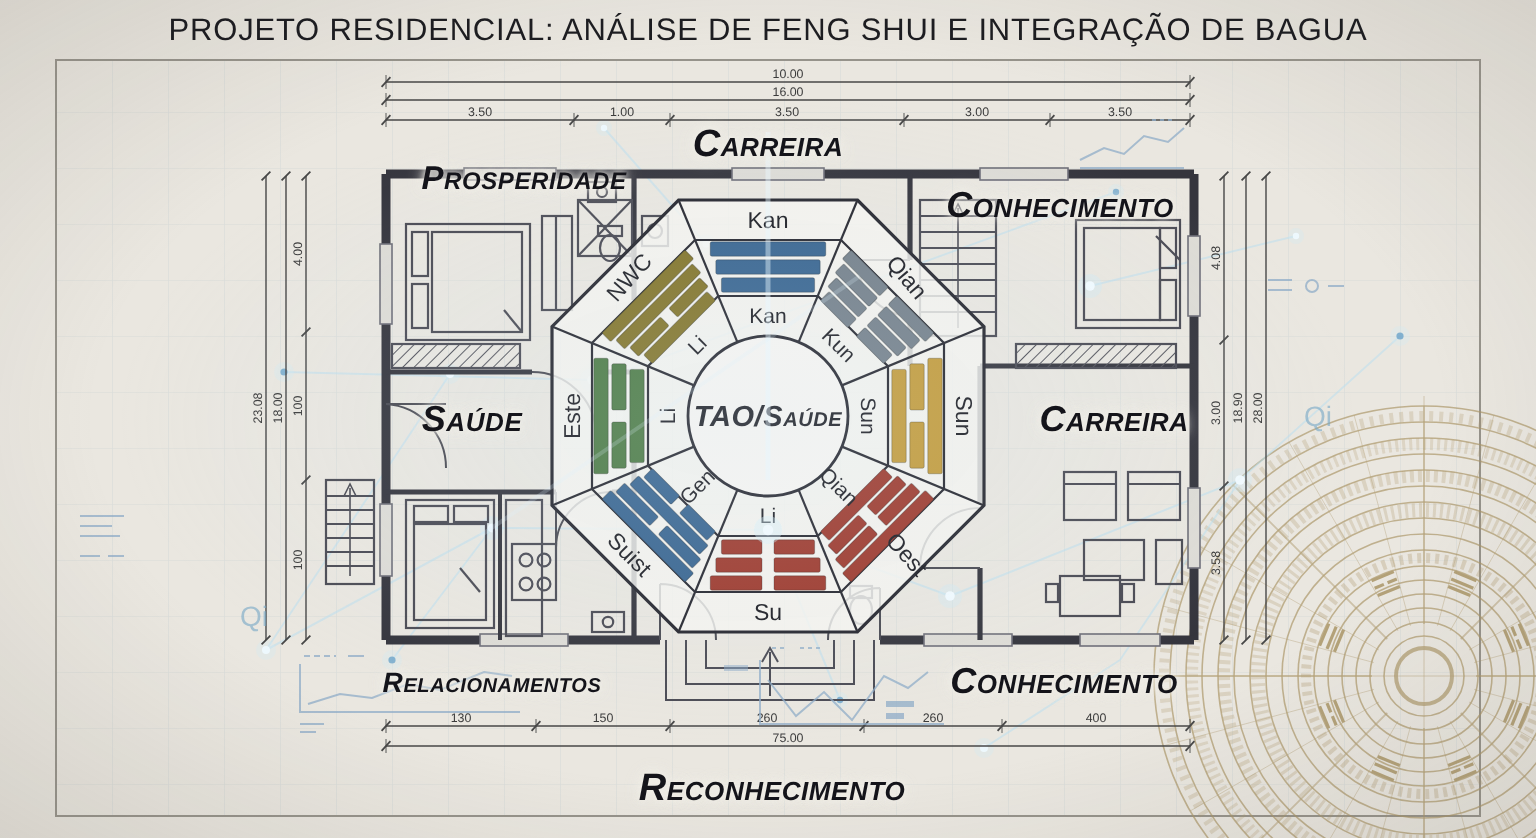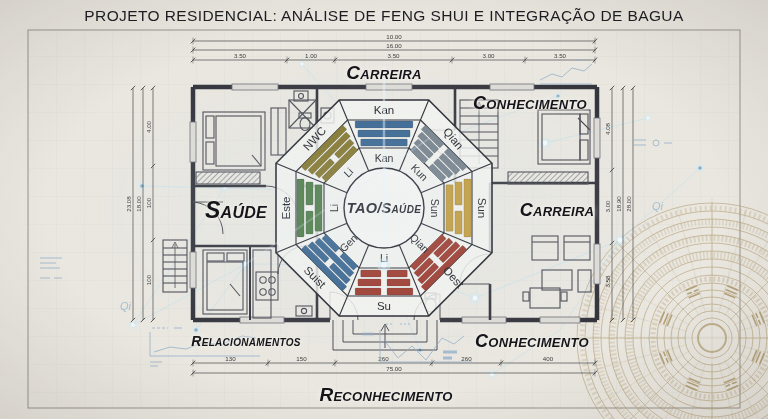--- a/index.html
+++ b/index.html
@@ -8,21 +8,21 @@
   svg.scene{position:absolute;left:0;top:0;z-index:0}
   .vignette{position:absolute;inset:0;z-index:1;pointer-events:none;
     background:
       radial-gradient(ellipse at 48% 50%, rgba(205,228,244,.20) 0%, rgba(205,228,244,0) 55%),
       radial-gradient(ellipse at 50% 50%, rgba(0,0,0,0) 62%, rgba(110,104,92,.16) 100%);}
   .title{position:absolute;top:7px;left:0;width:100%;text-align:center;font-size:15.5px;
     letter-spacing:.4px;color:#1d1d21;z-index:2;white-space:nowrap}
   .plan-label{position:absolute;transform:translate(-50%,-50%);font-style:italic;font-variant:small-caps;
     font-weight:600;color:#14141a;z-index:2;white-space:nowrap;letter-spacing:.3px;
     text-shadow:0 0 3px rgba(240,238,231,.95),0 0 6px rgba(240,238,231,.85),0 0 10px rgba(240,238,231,.6)}
-  .qi{position:absolute;font-style:italic;color:rgba(120,168,198,.62);font-size:11px;z-index:1}
+  .qi{position:absolute;color:rgba(120,168,198,.62);font-size:14px;z-index:1}
 </style>
 </head>
 <body>
 
 <div class="sheet">
 
 <svg class="scene" width="768" height="419" viewBox="0 0 768 419">
   <defs>
     <pattern id="grid" width="28" height="28" patternUnits="userSpaceOnUse">
       <path d="M28,0 L0,0 0,28" fill="none" stroke="#b7c4cc" stroke-width="0.6" opacity="0.35"></path>
@@ -597,22 +597,23 @@
     <circle cx="384" cy="265" r="7" fill="#d8f0fb" opacity="0.4"></circle>
         <circle cx="384" cy="265" r="2.6" fill="#f4fcff" opacity="0.95"></circle>
   </g>
 </svg>
 
 <div class="vignette"></div>
 
 <div class="title">PROJETO RESIDENCIAL: ANÁLISE DE FENG SHUI E INTEGRAÇÃO DE BAGUA</div>
 
 <div class="plan-label" style="left:384px;top:73px;font-size:19px">Carreira</div>
+<div class="plan-label" style="left:262px;top:90px;font-size:16.5px">Prosperidade</div>
 <div class="plan-label" style="left:530px;top:103px;font-size:18px">Conhecimento</div>
-<div class="plan-label" style="left:236px;top:210px;font-size:23px">Saúde</div>
+<div class="plan-label" style="left:236px;top:210px;font-size:18px">Saúde</div>
 <div class="plan-label" style="left:557px;top:210px;font-size:18px">Carreira</div>
 <div class="plan-label" style="left:246px;top:341px;font-size:14px">Relacionamentos</div>
 <div class="plan-label" style="left:532px;top:341px;font-size:18px">Conhecimento</div>
 <div class="plan-label" style="left:386px;top:395px;font-size:19px">Reconhecimento</div>
 
 <div class="qi" style="left:652px;top:200px">Qi</div>
 <div class="qi" style="left:120px;top:300px">Qi</div>
 
 </div>
 

